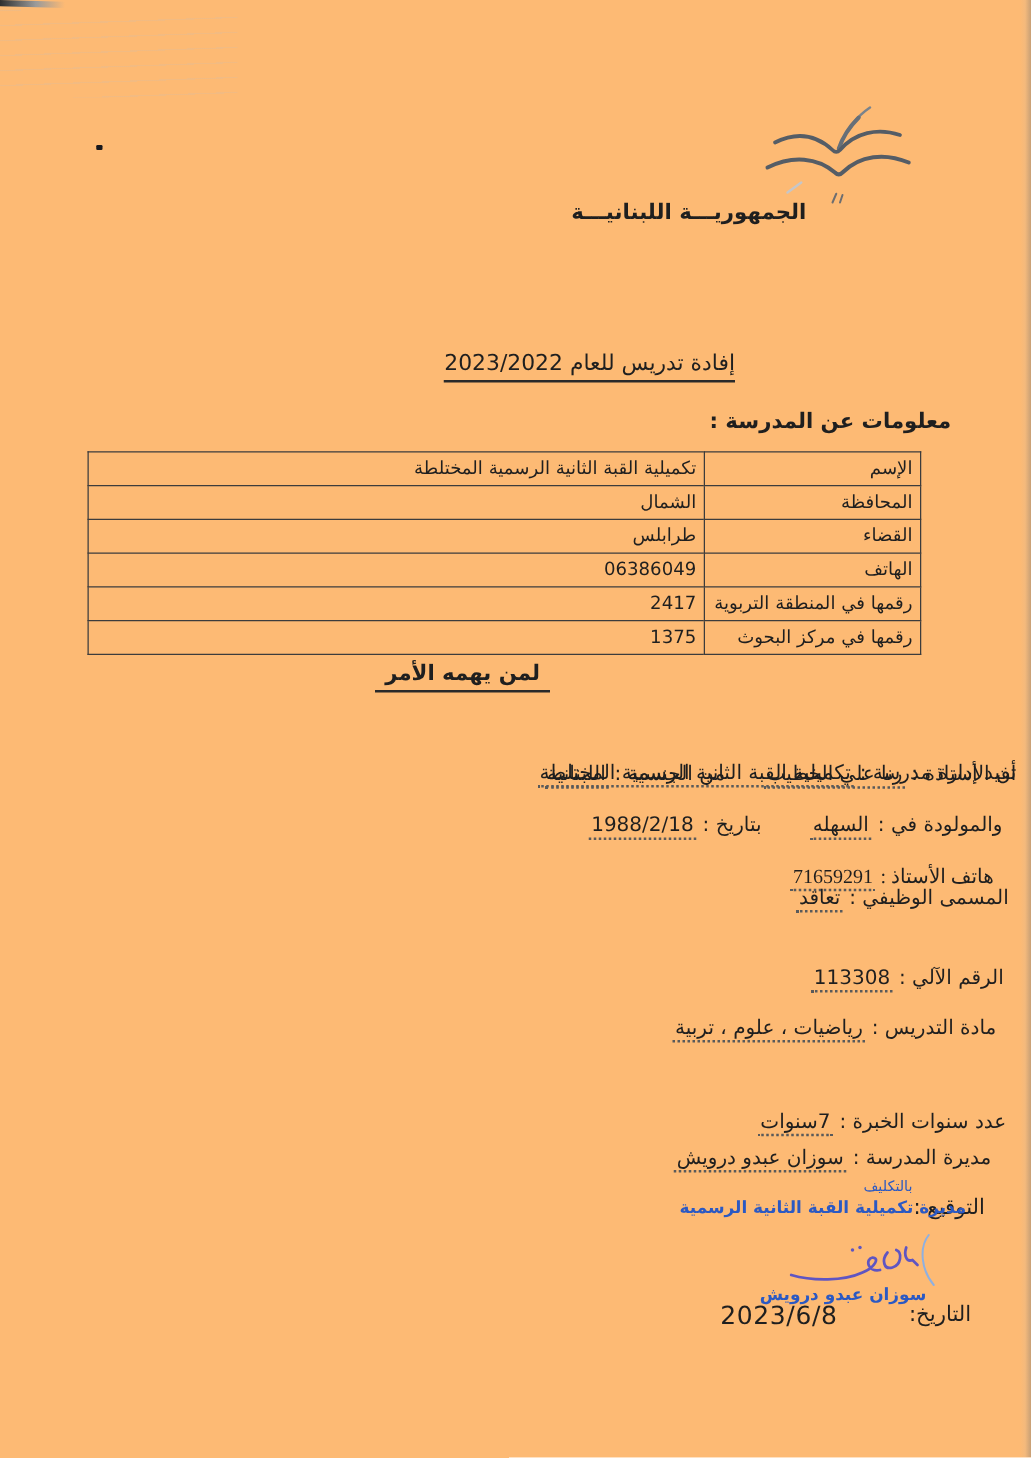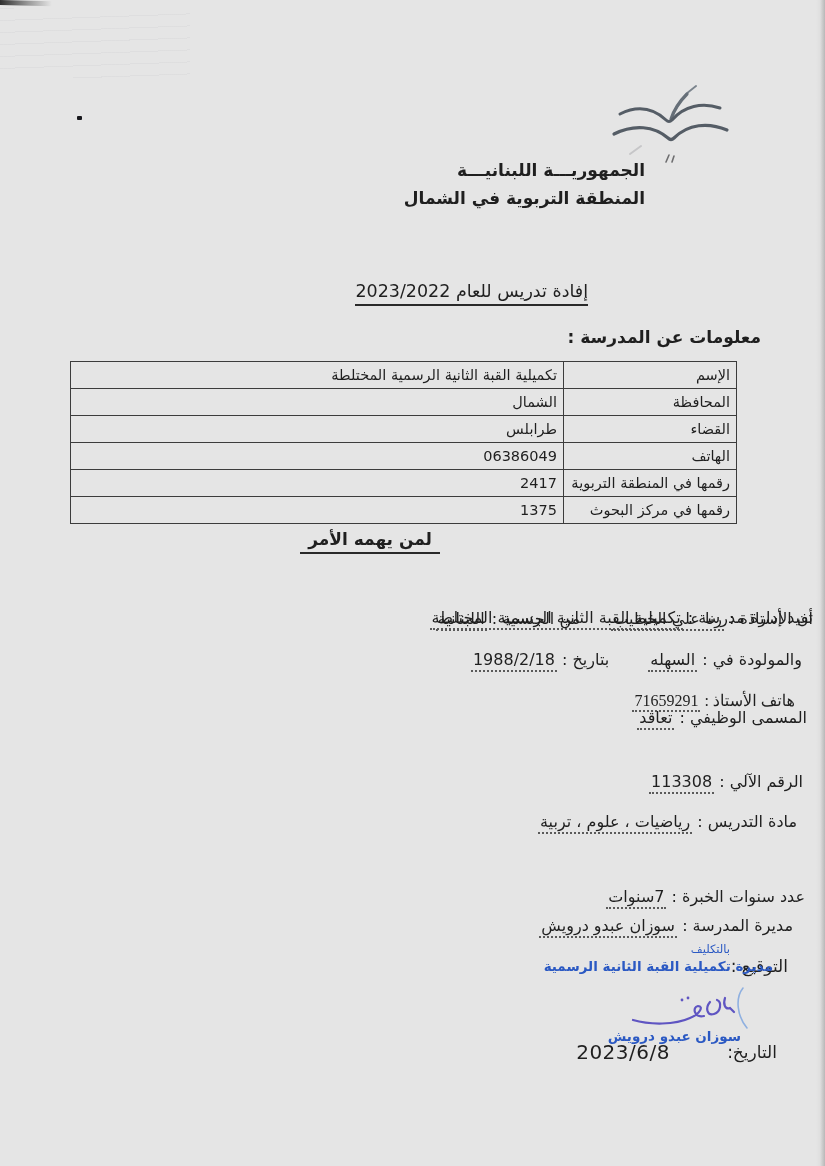--- a/index.html
+++ b/index.html
@@ -1,18 +1,18 @@
 <!DOCTYPE html>
 <html dir="rtl" lang="ar"><head>
 <meta charset="utf-8">
 <style>
   html,body{margin:0;padding:0;background:#ffffff;}
   .page{
     position:relative;width:825px;height:1166px;margin:0 auto;
-    background:#e5e5e5;overflow:hidden;direction:rtl;
+    background:#fdba74;overflow:hidden;direction:rtl;
     font-family:"DejaVu Sans", sans-serif;color:#1f1f1f;
   }
   .abs{position:absolute;}
   
   .edge-shadow-right{right:0;top:0;bottom:0;width:9px;
     background:linear-gradient(to left, rgba(120,120,120,.42), rgba(180,180,180,.12) 55%, rgba(255,255,255,0));}
   .corner-streak{left:0;top:0;width:52px;height:5px;
     background:linear-gradient(90deg,#2f2f2f,#9a9a9a 55%,rgba(255,255,255,0));transform:rotate(1.5deg);transform-origin:left top;}
   .faint-streaks{left:0;top:8px;width:190px;height:70px;opacity:.5;
     background:repeating-linear-gradient(178deg, rgba(190,190,195,.35) 0 1px, rgba(255,255,255,0) 1px 12px);}
@@ -70,21 +70,20 @@
       <path d="M63 37 C66 28 71 20 79 12" stroke="#666f78" stroke-width="3.2" fill="none" stroke-linecap="round"></path>
       <path d="M12 32 C28 24 44 25 58 38 C60 40 62 40 64 38 C76 24 94 20 112 26" stroke="#555d66" stroke-width="3" fill="none" stroke-linecap="round"></path>
       <path d="M6 52 C26 42 46 44 60 56 C62 58 64 58 66 56 C80 42 100 40 119 48" stroke="#555d66" stroke-width="3.2" fill="none" stroke-linecap="round"></path>
       <path d="M22 72 L33 64" stroke="#c6c6c8" stroke-width="2" fill="none" stroke-linecap="round"></path>
       <path d="M58 80 L61 73 M64 80 L66 74" stroke="#6e6e70" stroke-width="1.6" fill="none" stroke-linecap="round"></path>
     </svg>
   </div>
 
   <div class="abs hdr">
     <div>الجمهوريـــة اللبنانيـــة</div>
-    <div>المنطقة التربوية في الشمال</div>
   </div>
 
   <div class="abs doc-title">إفادة تدريس للعام 2023/2022</div>
 
   <div class="abs sec-heading">معلومات عن المدرسة :</div>
 
   <table class="school">
     <tbody>
       <tr>
         <td class="t-label">الإسم</td>

